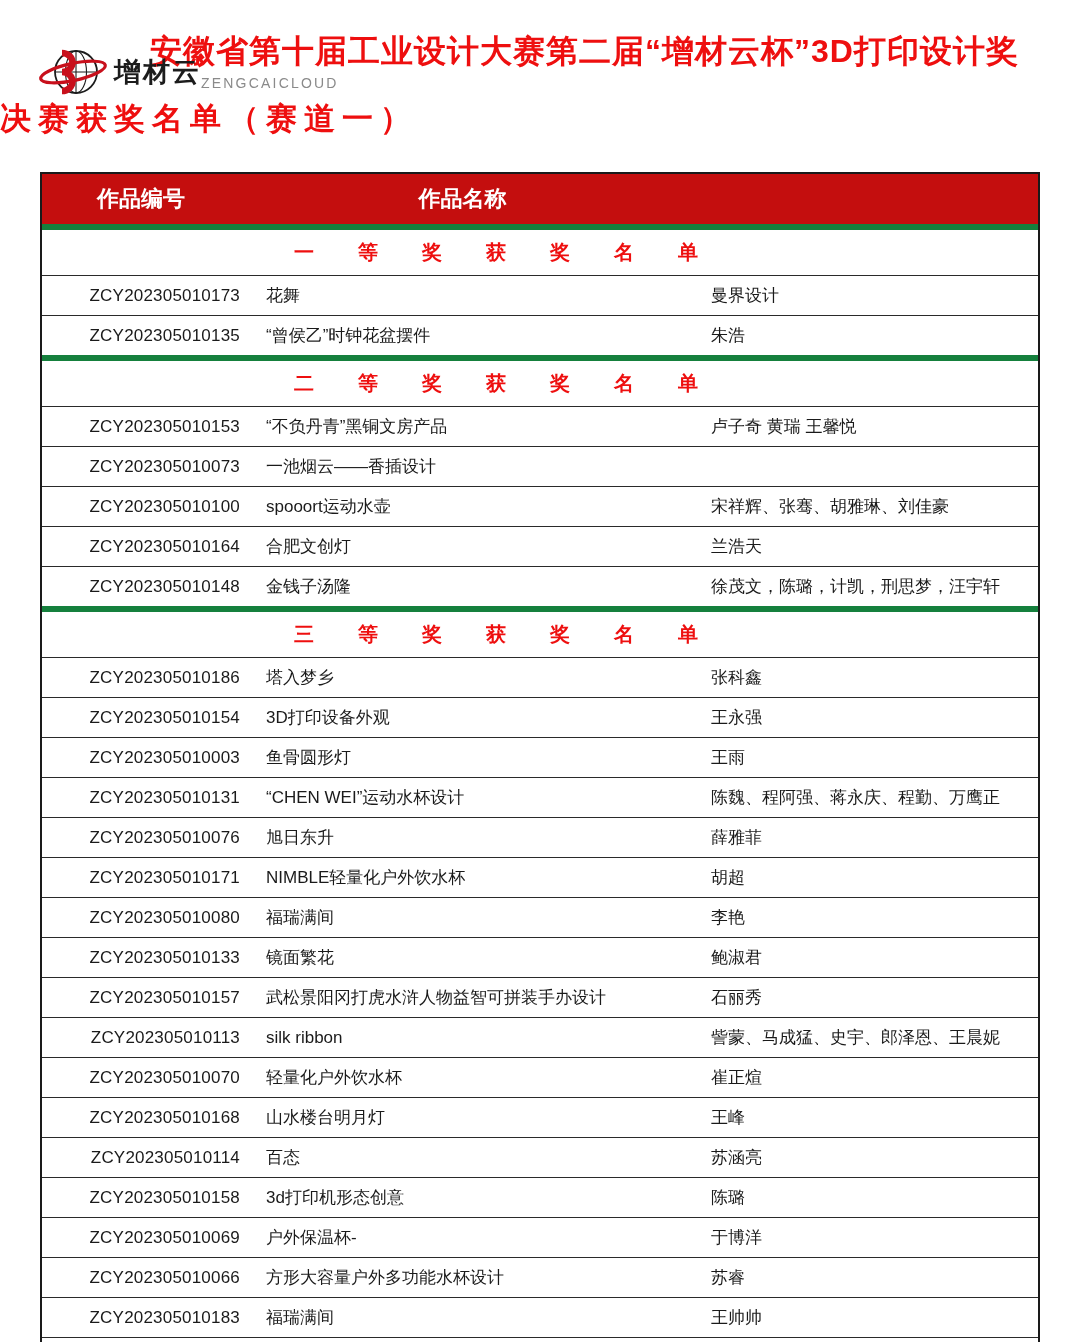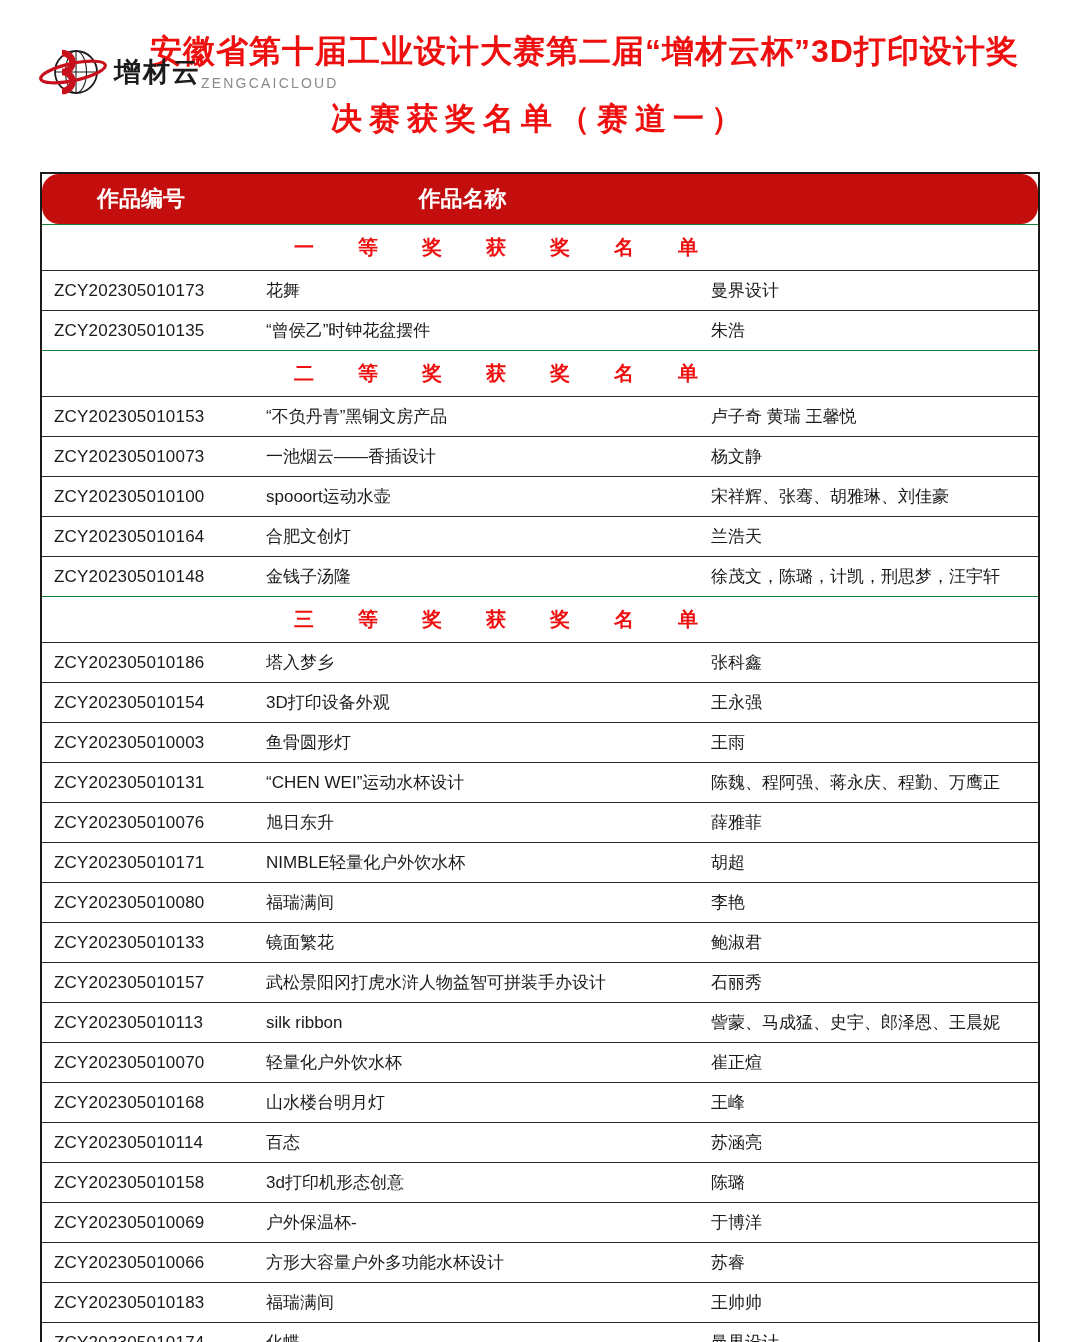--- a/index.html
+++ b/index.html
@@ -29,21 +29,20 @@
     padding-left: 150px;
     margin-top: 30px;
     text-align: left;
     font-size: 32px; font-weight: bold;
     color: var(--accent-red, #ee0f0f);
     letter-spacing: 1px;
     white-space: nowrap;
   }
   .title-line2 {
     margin-top: 24px;
-    text-align: center;
     font-size: 31px; font-weight: bold;
     color: var(--accent-red, #ee0f0f);
     letter-spacing: 7px;
     white-space: nowrap;
   }
 
   
   .awards-table {
     position: absolute; left: 40px; top: 142px;
     width: 996px;
@@ -51,48 +50,47 @@
     background: #ffffff;
   }
   .thead {
     display: flex;
     height: 50px;
     background: var(--table-header-bg, #c40e0e);
     color: #ffffff;
     font-weight: bold;
     font-size: 22px;
     align-items: center;
-    border-radius: 17px;
   }
   .thead .hc1 { width: 198px; text-align: center; }
   .thead .hc2 { width: 445px; text-align: center; }
   .thead .hc3 { flex: 1; text-align: center; }
 
   .section-row {
     height: 45px;
-    border-top: 1px solid #15803d;
+    border-top: 6px solid #15803d;
     display: flex; align-items: center; justify-content: center;
   }
   .section-title {
     color: var(--accent-red, #ee0f0f);
     font-weight: bold;
     font-size: 20px;
     letter-spacing: 44px;
     transform: translateX(-22px);
     white-space: nowrap;
   }
   .data-row {
     display: flex;
     height: 39px;
     border-top: 1px solid #2a2a2a;
     align-items: center;
     font-size: 17px;
     white-space: nowrap;
   }
-  .data-row .c1 { width: 198px; padding-left: 12px; box-sizing: border-box; letter-spacing: 0.2px; }
+  .data-row .c1 { width: 198px; padding-left: 12px; box-sizing: border-box; letter-spacing: 0.2px; text-align: right; }
   .data-row .c2 { width: 445px; overflow: hidden; margin-left: 26px; }
   .data-row .c3 { flex: 1; overflow: hidden; }
 </style>
 </head>
 <body>
 
 <div class="page">
 
   <div class="logo">
     <svg class="logo-icon" viewBox="0 0 70 64">
@@ -138,21 +136,20 @@
           <span class="section-title">二等奖获奖名单</span>
         </div>
         <div class="data-row">
           <div class="c1">ZCY202305010153</div>
           <div class="c2">“不负丹青”黑铜文房产品</div>
           <div class="c3">卢子奇 黄瑞 王馨悦</div>
         </div>
         <div class="data-row">
           <div class="c1">ZCY202305010073</div>
           <div class="c2">一池烟云——香插设计</div>
-          <div class="c3">杨文静</div>
         </div>
         <div class="data-row">
           <div class="c1">ZCY202305010100</div>
           <div class="c2">spooort运动水壶</div>
           <div class="c3">宋祥辉、张骞、胡雅琳、刘佳豪</div>
         </div>
         <div class="data-row">
           <div class="c1">ZCY202305010164</div>
           <div class="c2">合肥文创灯</div>
           <div class="c3">兰浩天</div>

